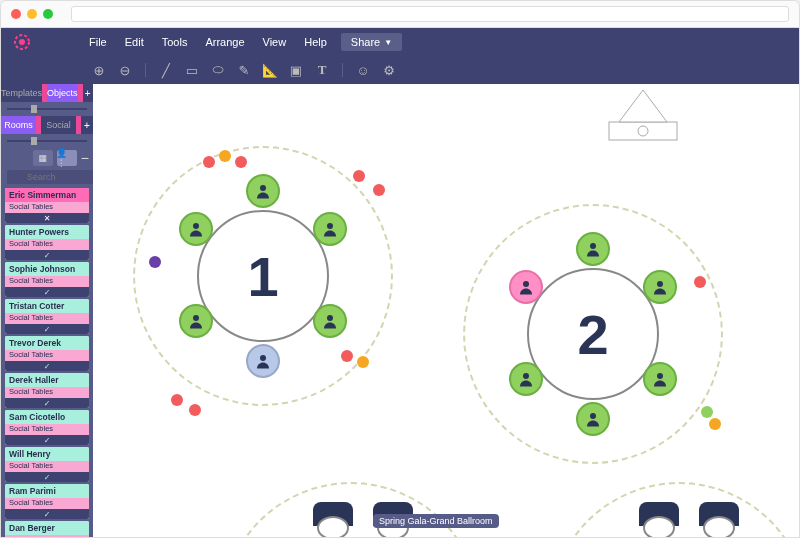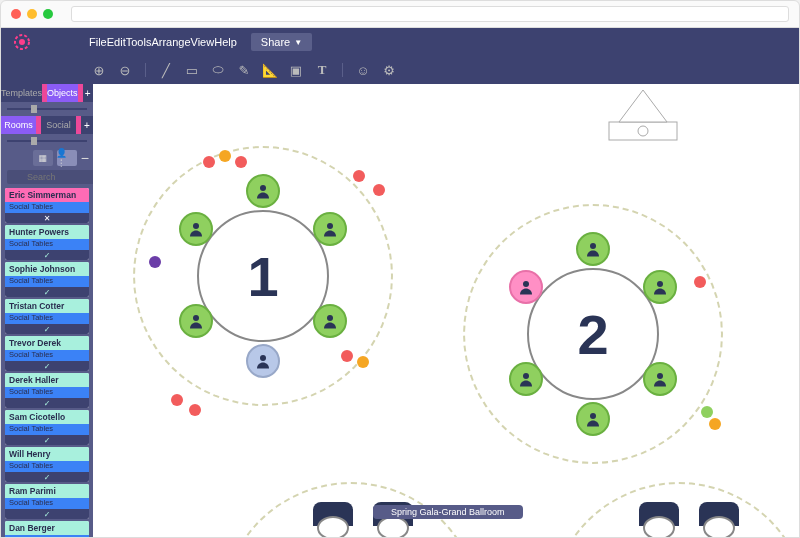--- a/index.html
+++ b/index.html
@@ -5,21 +5,21 @@
 *{margin:0;padding:0;box-sizing:border-box;font-family:Arial,sans-serif}
 body{background:#f0f0f0;width:800px;height:538px;overflow:hidden;position:relative}
 .browser-chrome{height:28px;background:#fafafa;border:1px solid #ddd;border-radius:6px 6px 0 0;display:flex;align-items:center;padding:0 10px;gap:6px}
 .chrome-dot{width:10px;height:10px;border-radius:50%}
 .chrome-dot.r{background:#ff5f56}.chrome-dot.y{background:#ffbd2e}.chrome-dot.g{background:#27c93f}
 .url-bar{flex:1;height:16px;background:#fff;border:1px solid #ddd;border-radius:3px;margin-left:12px}
 .app{height:510px;display:flex;flex-direction:column;border:1px solid #ddd;border-top:none}
 .top-menu{height:28px;background:#3d4270;display:flex;align-items:center;padding-left:4px;position:relative}
 .logo{width:34px;height:34px;display:flex;align-items:center;justify-content:center;margin-right:50px}
 .logo svg{width:24px;height:24px}
-.menu-items{display:flex;}
+.menu-items{display:flex;gap:18px}
 .menu-item{color:#fff;font-size:11px;cursor:pointer}
 .share-btn{background:#5a5f8a;color:#fff;font-size:11px;padding:3px 10px;border-radius:2px;display:flex;align-items:center;gap:4px;margin-left:14px;cursor:pointer}
 .share-btn .caret{font-size:8px}
 .toolbar{height:28px;background:#3d4270;display:flex;align-items:center;padding-left:90px;gap:10px}
 .tool{color:#bbb;font-size:13px;cursor:pointer;display:flex;align-items:center;justify-content:center;width:16px;height:16px}
 .tool-sep{width:1px;height:14px;background:#5a5f8a;margin:0 2px}
 .body-area{flex:1;display:flex;overflow:hidden}
 .sidebar{width:92px;background:#575b88;display:flex;flex-direction:column;overflow:hidden}
 .tab-row{display:flex;height:18px}
 .tab{flex:1;background:#3d4270;color:#aaa;font-size:9px;display:flex;align-items:center;justify-content:center;cursor:pointer;border-right:5px solid #ec4899}
@@ -31,40 +31,40 @@
 .mode-row{height:20px;display:flex;align-items:center;justify-content:flex-end;padding-right:4px;gap:4px}
 .mode-btn{width:20px;height:16px;background:#6a6e98;border-radius:2px;display:flex;align-items:center;justify-content:center;color:#ddd;font-size:9px;cursor:pointer}
 .mode-btn.active{background:#8a8eb8}
 .minus{color:#ddd;font-size:14px;cursor:pointer}
 .search-row{height:18px;display:flex;align-items:center;padding:0 6px;gap:4px}
 .search-input{flex:1;background:#4a4e78;border:none;color:#ccc;font-size:9px;padding:2px 20px;border-radius:2px;outline:none}
 .guest-list{flex:1;overflow-y:auto}
 .guest-card{margin:2px 4px;background:#fff;border-radius:2px;overflow:hidden;cursor:pointer}
 .guest-card.selected .guest-name{background:#ff6bb5;color:#2a2e50}
 .guest-name{background:#a8f0dd;color:#2a2e50;font-size:8.5px;font-weight:bold;padding:2px 4px}
-.guest-company{background:#3b82f6;color:#2a2e50;font-size:7.5px;padding:0 4px 2px}
+.guest-company{background:#f9a8d4;color:#2a2e50;font-size:7.5px;padding:0 4px 2px}
 .guest-bar{background:#3d4270;height:10px;display:flex;align-items:center;justify-content:center}
 .guest-bar .check{color:#a8f0dd;font-size:8px}
 .guest-bar .x{color:#fff;font-size:8px}
 .canvas{flex:1;background:#fff;position:relative;overflow:hidden}
 .projector{position:absolute;top:6px;left:480px;width:140px;height:52px}
 .table-group{position:absolute}
 .table-circle{position:absolute;background:#fff;border:2px solid #888;border-radius:50%;display:flex;align-items:center;justify-content:center}
 .table-num{font-size:56px;font-weight:bold;color:#2a3456}
 .seat{position:absolute;width:34px;height:34px;border-radius:50%;display:flex;align-items:center;justify-content:center}
 .seat svg{width:18px;height:18px}
 .seat.green{background:#8fd05f;border:2px solid #6ab040}
 .seat.pink{background:#ff8fc5;border:2px solid #e870a8}
 .seat.blue{background:#b8c8e8;border:2px solid #98a8c8}
 .dashed-circle{position:absolute;border:2px dashed #d4d4b0;border-radius:50%}
 .dot{position:absolute;width:12px;height:12px;border-radius:50%}
 .dot.red{background:#f25c5c}.dot.orange{background:#f5a623}.dot.purple{background:#6b3da8}.dot.green{background:#8fd05f}
 .chair{position:absolute;width:40px;height:24px;background:#2a3456;border-radius:8px 8px 0 0}
 .chair::after{content:'';position:absolute;left:4px;right:4px;bottom:-14px;height:20px;background:#fff;border:2px solid #888;border-radius:50%}
-.status-bar{position:absolute;bottom:18px;left:280px;background:#575b88;color:#fff;font-size:9px;padding:2px 18px;border-radius:4px}
+.status-bar{position:absolute;bottom:9px;left:280px;background:#575b88;color:#fff;font-size:9px;padding:2px 6px;border-radius:4px}
 </style>
 </head>
 <body>
 
 <div class="browser-chrome">
   <div class="chrome-dot r"></div>
   <div class="chrome-dot y"></div>
   <div class="chrome-dot g"></div>
   <div class="url-bar"></div>
 </div>

